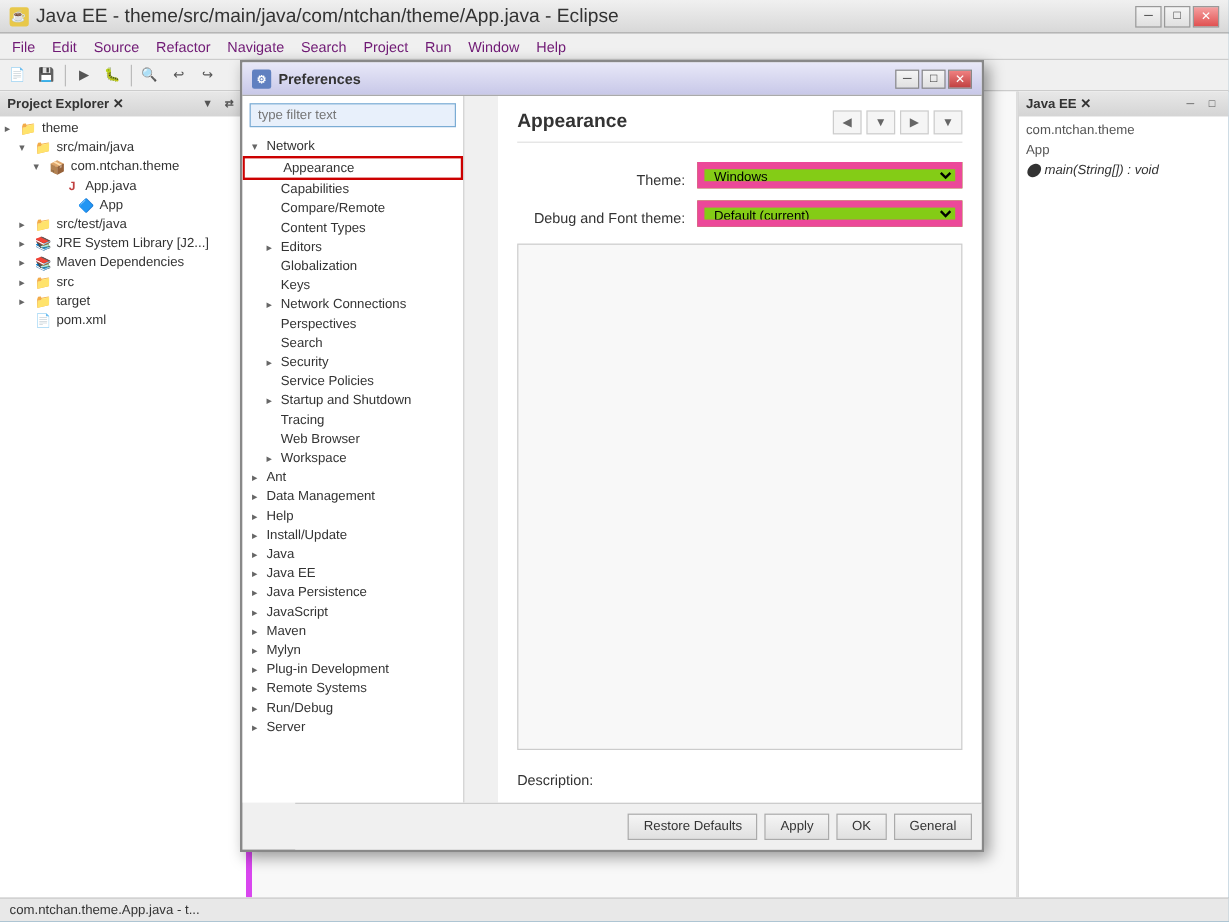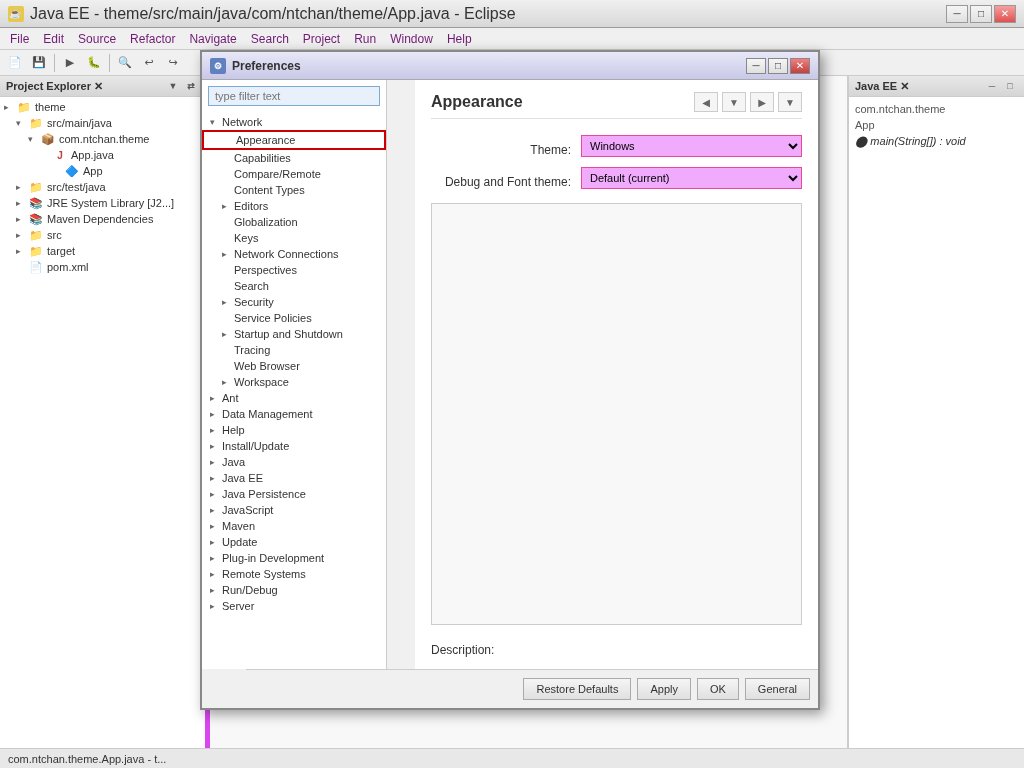--- a/index.html
+++ b/index.html
@@ -425,22 +425,22 @@
     .icon-folder { color: #e8c84a; }
     .icon-package { color: #4080c0; }
 
     
     ::-webkit-scrollbar { width: 8px; height: 8px; }
     ::-webkit-scrollbar-track { background: #f0f0f0; }
     ::-webkit-scrollbar-thumb { background: #c0c0c0; border: 1px solid #aaa; }
 
     .select-native {
       height: 22px;
-      border: 1px solid #ec4899;
-      background: #f0abfc;
+      border: 6px solid #ec4899;
+      background: #84cc16;
       font-size: 11px;
       padding: 0 4px;
       cursor: pointer;
       flex: 1;
     }
   </style>
 </head>
 <body>
 
 <div class="eclipse-window">
@@ -700,21 +700,21 @@
           <div class="nav-item nav-indent-1">
             <span class="nav-arrow">▸</span>
             <span>JavaScript</span>
           </div>
           <div class="nav-item nav-indent-1">
             <span class="nav-arrow">▸</span>
             <span>Maven</span>
           </div>
           <div class="nav-item nav-indent-1">
             <span class="nav-arrow">▸</span>
-            <span>Update</span>
+            <span>Mylyn</span>
           </div>
           <div class="nav-item nav-indent-1">
             <span class="nav-arrow">▸</span>
             <span>Plug-in Development</span>
           </div>
           <div class="nav-item nav-indent-1">
             <span class="nav-arrow">▸</span>
             <span>Remote Systems</span>
           </div>
           <div class="nav-item nav-indent-1">

